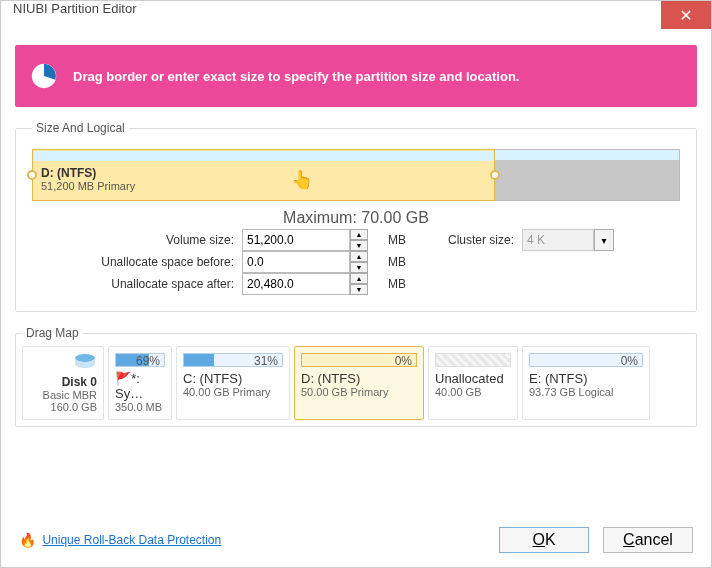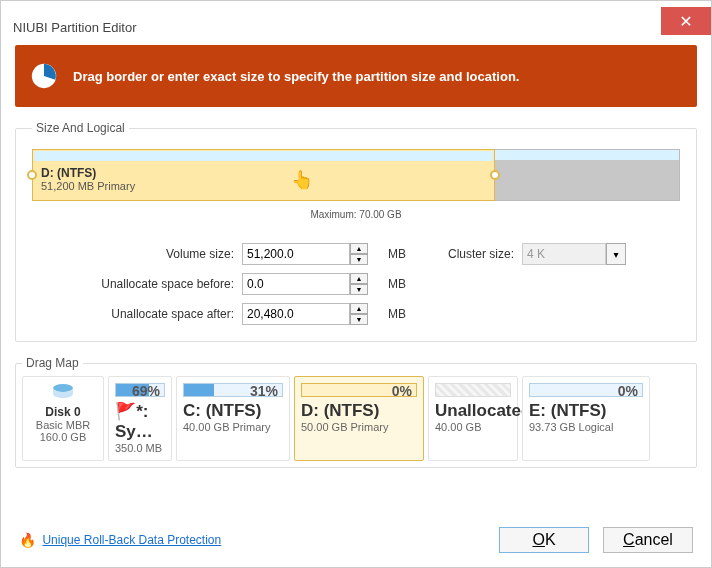--- a/index.html
+++ b/index.html
@@ -1,66 +1,66 @@
 <!DOCTYPE html>
 <html><head>
 <meta charset="utf-8">
 <style>
   * { box-sizing: border-box; margin: 0; padding: 0; }
   body { font-family: "Segoe UI", Tahoma, Arial, sans-serif; font-size: 12px; color: #333; background: #fff; }
   .window { width: 712px; height: 568px; border: 1px solid #ccc; position: relative; background: #fff; }
-  .titlebar { height: 34px; display: flex; align-items: flex-end; padding: 0 0 0 12px; background: #fff; }
+  .titlebar { height: 34px; display: flex; align-items: flex-start; padding: 0 0 0 12px; background: #fff; }
   .titlebar .title { font-size: 13px; color: #444; }
   .close-btn { width: 50px; height: 28px; background: #d9534f; color: #fff; display: flex; align-items: center; justify-content: center; margin-left: auto; font-size: 16px; cursor: pointer; }
   .content { padding: 10px 14px 0 14px; }
-  .banner { background: #c2410c; color: #fff; padding: 16px 14px; display: flex; align-items: center; border-radius: 2px; margin-bottom: 14px; }
+  .banner { background: #ec4899; color: #fff; padding: 16px 14px; display: flex; align-items: center; border-radius: 2px; margin-bottom: 14px; }
   .banner-icon { width: 30px; height: 30px; margin-right: 14px; position: relative; }
   .banner-icon svg { display: block; }
   .banner-text { font-size: 13px; font-weight: bold; }
   fieldset { border: 1px solid #ddd; border-radius: 2px; padding: 14px 16px 16px 16px; margin-bottom: 14px; }
   legend { font-size: 12px; color: #555; padding: 0 4px; }
   .track { position: relative; height: 52px; margin-bottom: 8px; }
   .track-bg { position: absolute; left: 0; right: 0; top: 0; bottom: 0; background: #c7c7c7; border: 1px solid #bbb; }
   .track-stripe { position: absolute; left: 1px; right: 1px; top: 1px; height: 10px; background: #d9f2ff; }
   .track-sel { position: absolute; left: 0; top: 0; bottom: 0; width: 71.5%; background: #ffe9a8; border: 1px solid #e1b84d; display: flex; flex-direction: column; justify-content: center; padding: 4px 8px; }
   .track-sel .inner-stripe { position: absolute; left: 1px; right: 1px; top: 1px; height: 10px; background: #d9f2ff; }
   .track-sel .lbl1 { font-weight: bold; font-size: 12px; margin-top: 8px; }
   .track-sel .lbl2 { font-size: 11px; color: #555; }
   .handle { position: absolute; width: 10px; height: 10px; border-radius: 50%; background: #fff; border: 2px solid #e1b84d; top: 50%; transform: translate(-50%, -50%); cursor: ew-resize; }
   .handle.left { left: 0; }
   .handle.right { left: 71.5%; }
   .cursor { position: absolute; left: 40%; top: 20px; font-size: 18px; pointer-events:none; }
-  .maxline { text-align: center; color: #555; font-size: 10px; margin-bottom: 23px; }
-  .fields { display: grid; grid-template-columns: 190px 140px 30px 110px 120px; row-gap: 8px; align-items: center; margin-left: 20px; }
+  .maxline { text-align: center; color: #555; font-size: 16px; margin-bottom: 2px; }
+  .fields { display: grid; grid-template-columns: 190px 140px 30px 110px 120px; align-items: center; margin-left: 20px; }
   .flabel { text-align: right; padding-right: 8px; font-size: 12px; color: #333; }
   .numwrap { display: flex; }
   .numwrap input { width: 108px; height: 22px; border: 1px solid #bbb; padding: 4px 4px; font-size: 12px; }
   .spin { display: flex; flex-direction: column; }
   .spin button { width: 18px; height: 11px; border: 1px solid #aaa; background: #f4f4f4; font-size: 7px; line-height: 6px; padding:0; cursor: pointer; }
   .unit { padding-left: 6px; }
   .clabel { text-align: right; padding-right: 8px; }
   .cselect { display:flex; }
-  .cselect input { width: 84px; height: 22px; border: 1px solid #ccc; background: #f0f0f0; color: #999; padding: 0 4px; font-size: 12px; }
+  .cselect input { width: 72px; height: 22px; border: 1px solid #ccc; background: #f0f0f0; color: #999; padding: 0 4px; font-size: 12px; }
   .cselect button { width: 20px; height: 22px; border: 1px solid #aaa; background: #f4f4f4; cursor: pointer; font-size:10px; }
 
   .diskmap { border: 1px solid #ddd; border-radius: 2px; padding: 6px; }
   .dm-row { display: flex; gap: 4px; }
   .dm-disk, .dm-part { background: #fff; border: 1px solid #e4e4e4; border-radius: 2px; padding: 6px 6px; font-size: 11px; }
-  .dm-disk { width: 82px; text-align: center; }
+  .dm-disk { width: 82px; text-align: right; }
   .dm-disk .dname { font-weight: bold; font-size: 12px; }
   .dm-disk .dsub { color: #666; }
   .dm-disk .dsz { color: #666; }
   .dm-part { flex: 0 0 auto; }
   .dm-part .bar { height: 14px; border: 1px solid #b5cfe3; display: flex; margin-bottom: 4px; position: relative; background: #eaf4ff; }
   .dm-part .used { background: #5ea9e4; height: 100%; }
-  .dm-part .pct { position: absolute; right: 4px; top: 0; font-size: 14px; color: #555; line-height:14px;font-weight:bold; }
+  .dm-part .pct { position: absolute; right: 4px; top: 0; font-size: 12px; color: #555; line-height:14px; }
   .dm-part.selected { border: 1px solid #e1b84d; background: #fff8e0; }
   .dm-part.selected .bar { border-color: #e1b84d; background: #fff2c8; }
   .dm-part.unalloc .bar { background: repeating-linear-gradient(45deg, #e8e8e8, #e8e8e8 3px, #f6f6f6 3px, #f6f6f6 6px); border-color:#ddd; }
-  .pname { font-weight: bold; font-size: 17px; }
+  .pname { font-weight: normal; font-size: 13px; }
   .psub { color: #666; white-space: nowrap; }
   .disk-icon { width:24px; height:18px; margin-bottom:2px; }
 
   .footer { position: absolute; left: 0; right: 0; bottom: 0; padding: 14px 18px; display: flex; align-items: center; background: #fff; }
   .footer-link { color: #1a6fd4; text-decoration: underline; font-size: 12px; cursor: pointer; }
   .flame { color: #e36b1e; margin-right: 6px; font-size: 14px; }
   .footer-buttons { margin-left: auto; display: flex; gap: 14px; }
   .btn { width: 90px; height: 26px; border: 1px solid #bbb; background: #f6f6f6; font-size: 16px; cursor: pointer; }
   .btn.primary { border-color: #7fb4e0; }
 </style>

